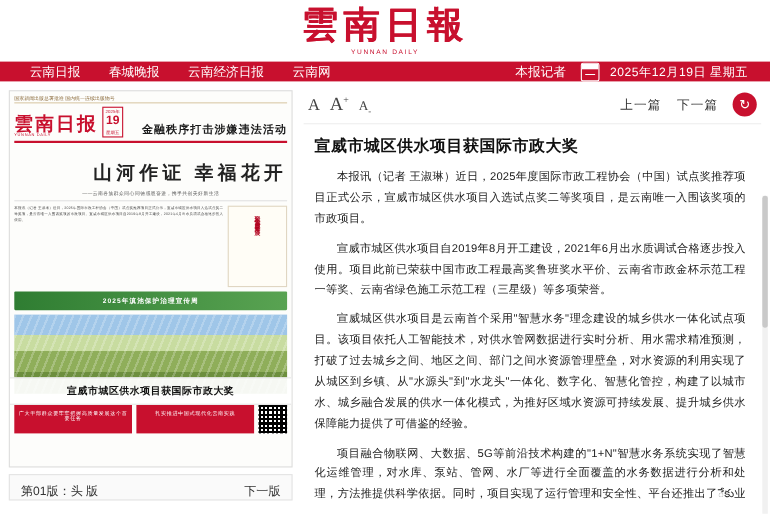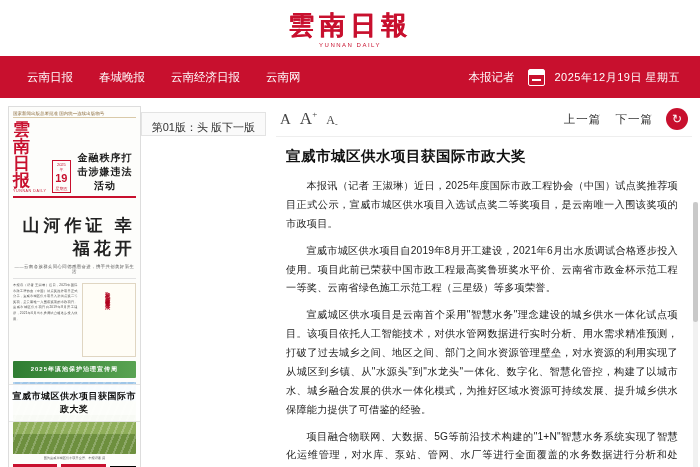--- a/index.html
+++ b/index.html
@@ -15,37 +15,37 @@
   
   .masthead {
     height: 56px;
     display: flex;
     align-items: center;
     justify-content: center;
     padding-top: 4px;
   }
   .logo-wrap { text-align: center; line-height: 1; }
   .logo-cn {
-    font-family: Liberation Serif, serif;
-    font-size: 26px;
+    font-family: Liberation Mono, monospace;
+    font-size: 33px;
     font-weight: bold;
     color: #c8102e;
     letter-spacing: 5px;
     text-shadow: 0.5px 0 0 #c8102e;
   }
   .logo-en {
     font-size: 6px;
     color: #c8102e;
     letter-spacing: 1.5px;
     margin-top: 3px;
   }
 
   
   .navbar {
-    height: 42px;
+    height: 18px;
     background: #c8102e;
     display: flex;
     align-items: center;
     padding: 0 14px;
     color: #fff;
     font-size: 11.5px;
   }
   .nav-item {
     padding: 0 13px;
     white-space: nowrap;
@@ -76,21 +76,21 @@
     display: flex;
     height: 381px;
     padding: 8px 8px 0 8px;
     gap: 10px;
   }
 
   
   .paper-col {
     width: 258px;
     display: flex;
-    flex-direction: row;
+    flex-direction: column;
   }
   .paper {
     flex: 1;
     border: 1px solid #ddd;
     background: #fdfdfb;
     padding: 4px;
     position: relative;
     overflow: hidden;
   }
   .paper-topbar {

